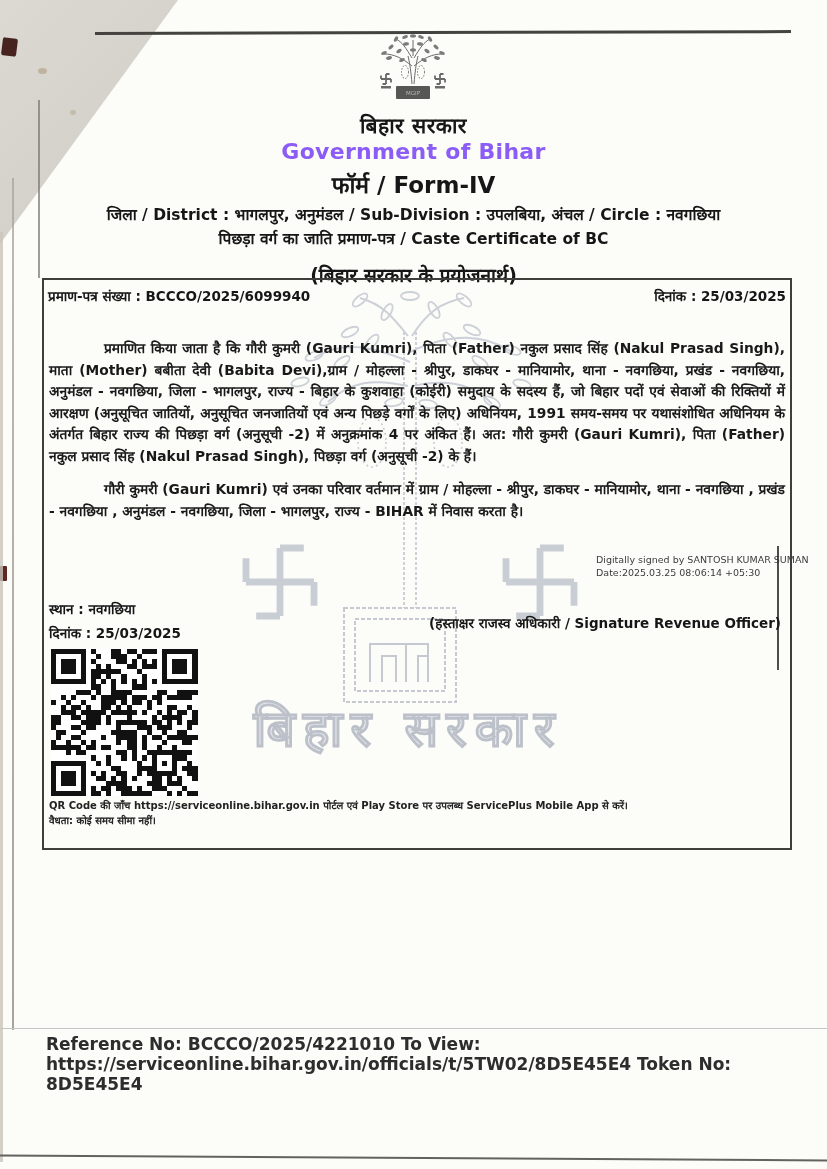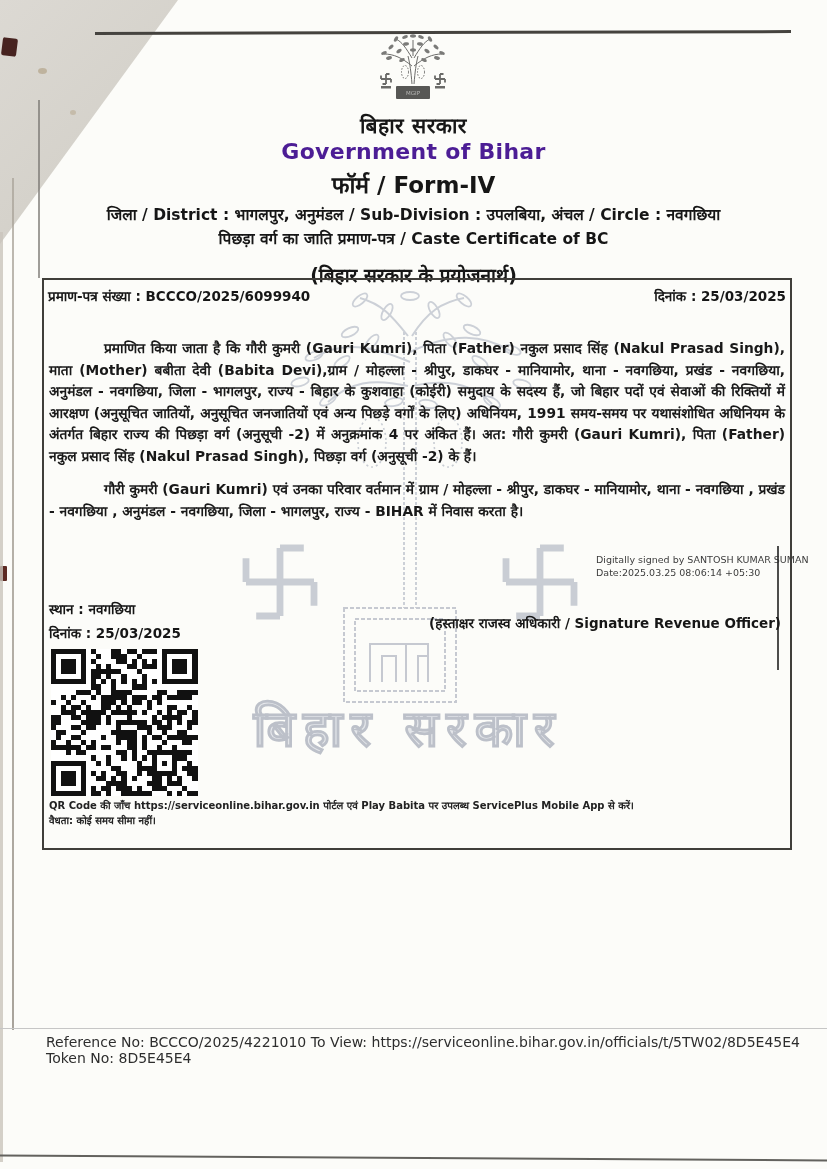--- a/index.html
+++ b/index.html
@@ -20,21 +20,21 @@
   .edge-line-left{position:absolute;left:12px;top:178px;width:2px;height:852px;background:linear-gradient(#aaa49a,#8d867c);opacity:.75;}
   .edge-line-left2{position:absolute;left:38px;top:100px;width:2px;height:178px;background:#777570;opacity:.7;}
   .top-frame-line{position:absolute;left:95px;top:31px;width:696px;height:3px;background:#45433f;transform:rotate(-0.15deg);}
   .sig-artifact-line{position:absolute;left:733px;top:266px;width:2px;height:124px;background:#2e2e2e;opacity:.85;}
   .bottom-edge-line{position:absolute;left:-6px;top:1157px;width:840px;height:2px;background:#63625e;transform:rotate(0.33deg);}
 
   
   .emblem{position:absolute;left:362px;top:34px;width:102px;height:74px;}
   .h-center{position:absolute;left:0;width:827px;text-align:center;font-weight:700;}
   .h-govt-hi{top:111px;font-size:21px;letter-spacing:.5px;}
-  .h-govt-en{top:139px;font-size:22px;letter-spacing:.3px;color:#4c1d95;}
+  .h-govt-en{top:139px;font-size:22px;letter-spacing:.3px;color:#8b5cf6;}
   .h-form{top:168px;font-size:23px;}
   .h-district{top:203px;font-size:15.5px;}
   .h-title{top:227px;font-size:15.5px;}
   .h-purpose{top:262px;font-size:19px;}
 
   
   .watermark{position:absolute;left:222px;top:290px;width:376px;height:472px;z-index:0;pointer-events:none;}
 
   
   .cert-box{position:absolute;left:42px;top:278px;width:746px;height:568px;border:2px solid #403e3a;z-index:1;background:transparent;}
@@ -45,21 +45,21 @@
   .para2{top:199px;}
   .digital-sig{left:552px;top:274px;width:250px;font-size:9.5px;line-height:12.5px;color:#3c3c3c;font-weight:400;}
   .place-line{left:5px;top:320px;font-size:13.5px;font-weight:700;}
   .date-line{left:5px;top:344px;font-size:13.5px;font-weight:700;}
   .sign-officer{right:9px;top:334px;font-size:13.5px;font-weight:700;}
   .qr{left:5px;top:369px;width:150px;height:147px;}
   .notes{left:5px;right:5px;top:519px;font-size:10px;line-height:14.6px;font-weight:700;color:#222;}
 
   
   .footer-divider{position:absolute;left:0;top:1028px;width:827px;height:1px;background:#c6c6c6;}
-  .footer-ref{position:absolute;left:46px;top:1034px;font-size:14px;color:#2d2d2d;font-weight:400;}
+  .footer-ref{position:absolute;left:46px;top:1034px;font-size:17px;color:#2d2d2d;font-weight:700;}
 </style>
 </head>
 <body>
 
 <div class="page">
 
   <svg class="watermark" viewBox="0 0 376 472" fill="none">
     <defs>
       <path id="wm-swastika" d="M0,-10 V10 M-10,0 H10 M0,-10 H7 M10,0 V7 M0,10 H-7 M-10,0 V-7"></path>
       <ellipse id="wm-leaf" rx="9" ry="4"></ellipse>
@@ -532,21 +532,21 @@
         <rect x="24" y="2" width="3" height="3" fill="#111"></rect>
         <rect x="0" y="22" width="7" height="7" fill="#111"></rect>
         <rect x="1" y="23" width="5" height="5" fill="#fff"></rect>
         <rect x="2" y="24" width="3" height="3" fill="#111"></rect>
         <rect x="20" y="20" width="5" height="5" fill="#111"></rect>
         <rect x="21" y="21" width="3" height="3" fill="#fff"></rect>
         <rect x="22" y="22" width="1" height="1" fill="#111"></rect>
       </svg>
 
     <div class="cb notes">
-      <div>QR Code की जाँच https://serviceonline.bihar.gov.in पोर्टल एवं Play Babita पर उपलब्ध ServicePlus Mobile App से करें।</div>
+      <div>QR Code की जाँच https://serviceonline.bihar.gov.in पोर्टल एवं Play Store पर उपलब्ध ServicePlus Mobile App से करें।</div>
       <div>वैधता: कोई समय सीमा नहीं।</div>
     </div>
   </div>
 
   <div class="footer-divider"></div>
   <div class="footer-ref">Reference No: BCCCO/2025/4221010 To View: https://serviceonline.bihar.gov.in/officials/t/5TW02/8D5E45E4 Token No: 8D5E45E4</div>
 
 </div>
 
 </body></html>

